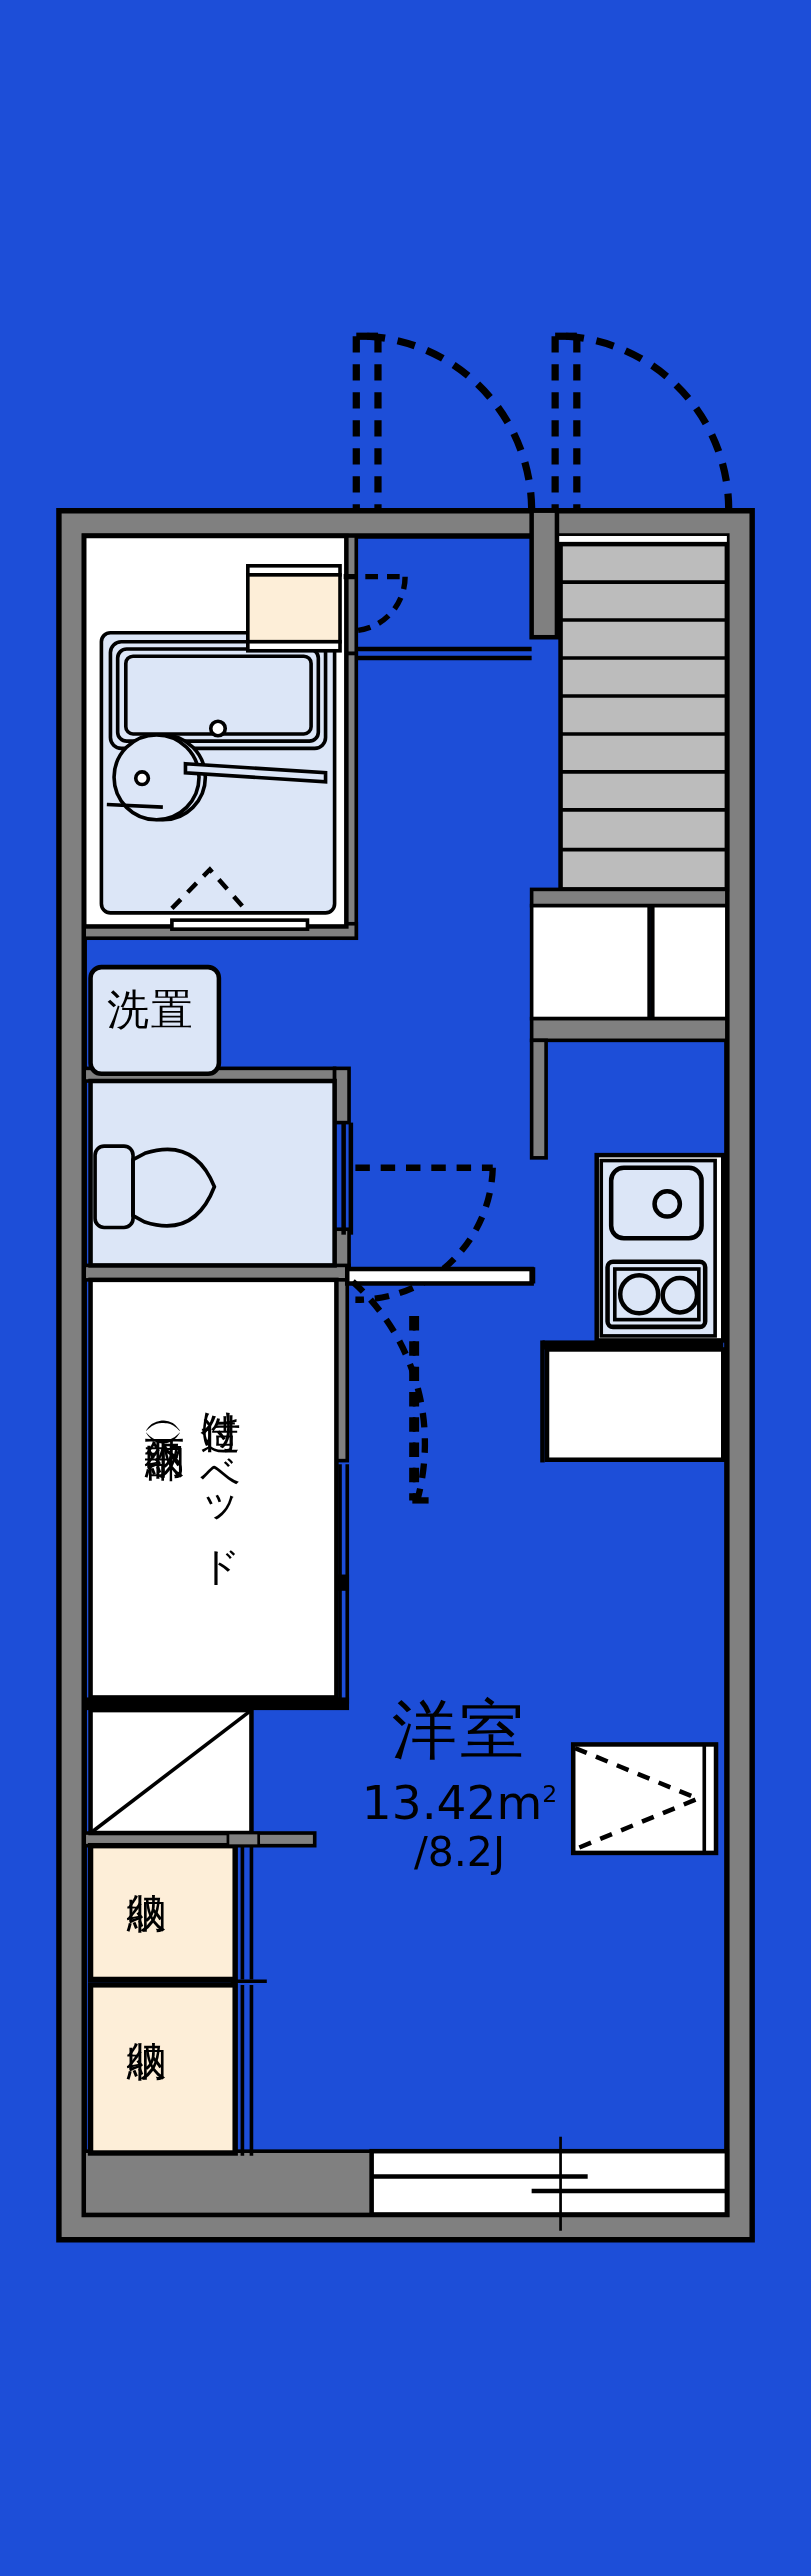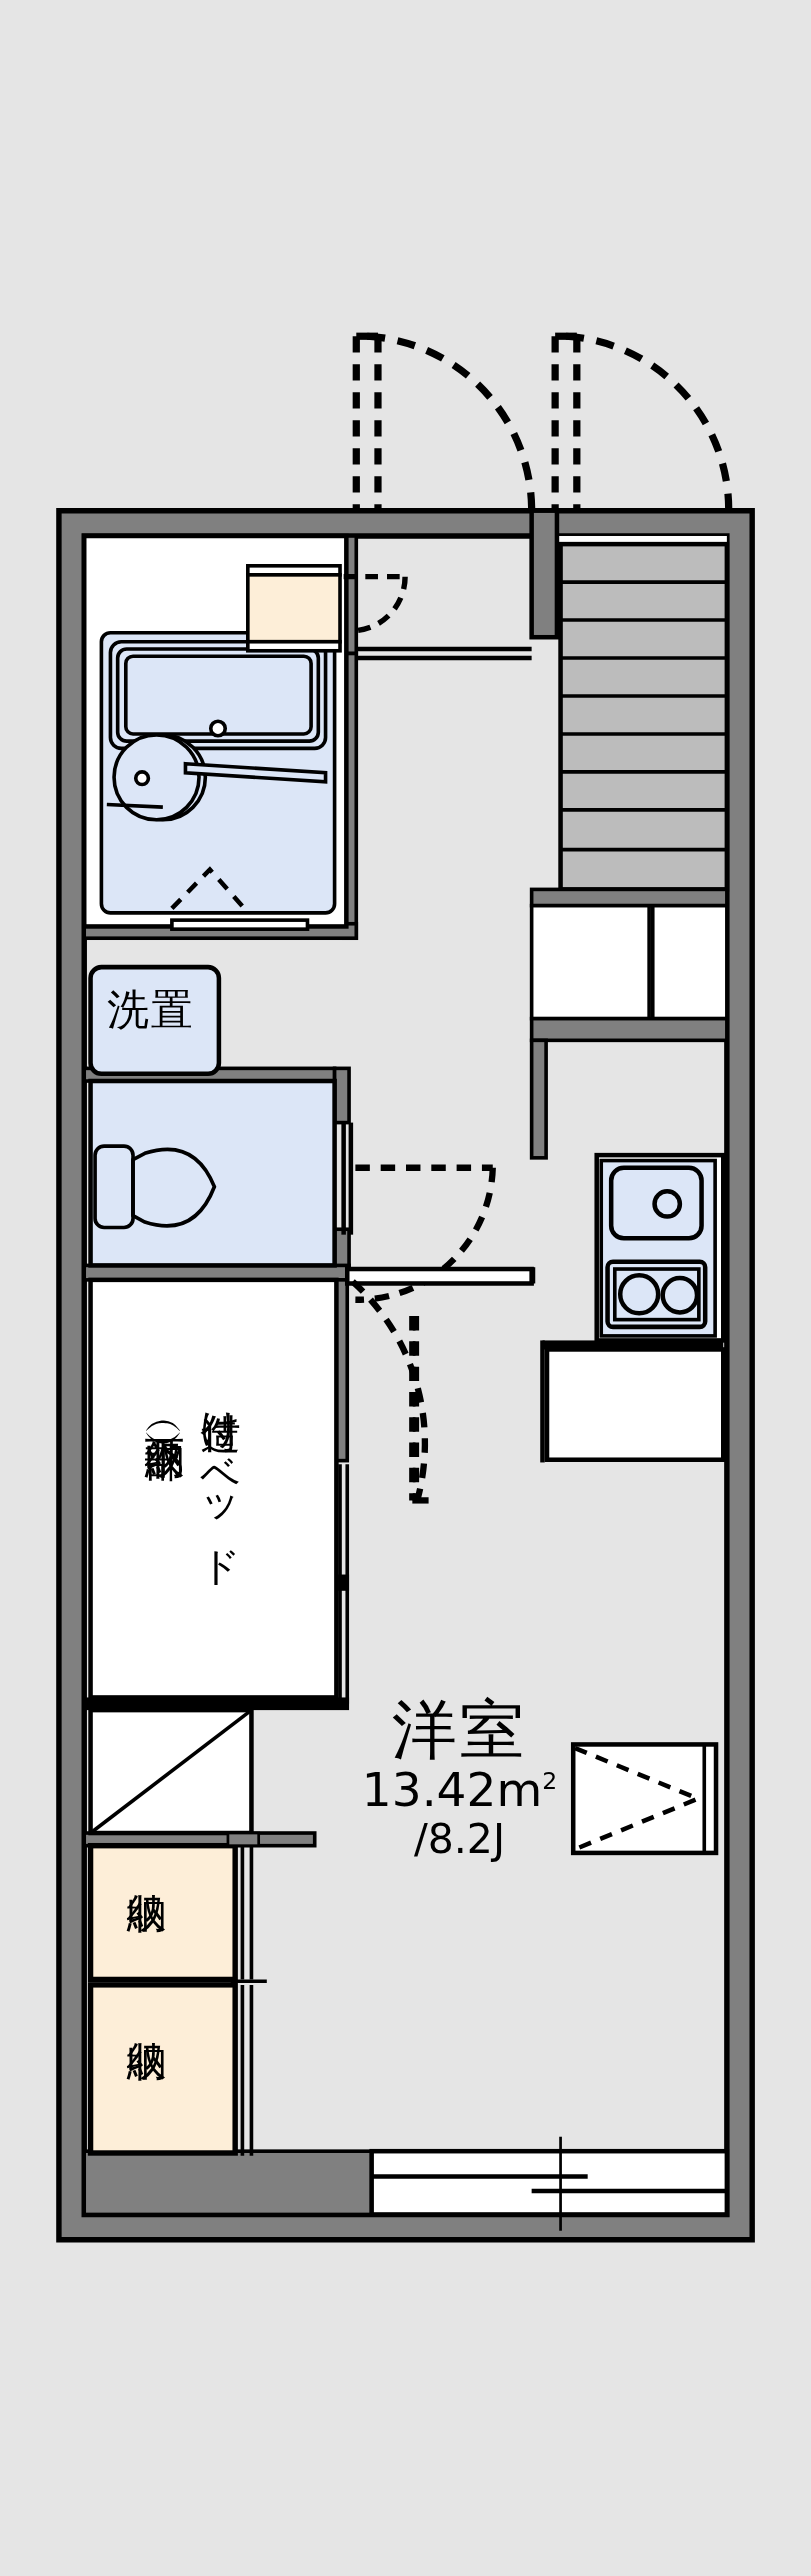--- a/index.html
+++ b/index.html
@@ -1,17 +1,17 @@
 <!DOCTYPE html>
 <html style="font-size:14.5px"><head>
 <meta charset="utf-8">
 <style>
   html,body{margin:0;padding:0;background:#ffffff;}
   body{width:812px;height:2576px;position:relative;font-family:"DejaVu Sans","Liberation Sans",sans-serif;}
-  #stage{position:absolute;left:0;top:0;width:812px;height:2576px;overflow:hidden;background:#e5e5e5;}
+  #stage{position:absolute;left:0;top:0;width:812px;height:2576px;overflow:hidden;background:#1d4ed8;}
   svg{position:absolute;left:0;top:0;}
   .lbl{position:absolute;font-family:"DejaVu Sans","Liberation Sans",sans-serif;color:#000;white-space:pre;line-height:1.0;}
   .vert{writing-mode:vertical-rl;text-orientation:upright;}
 </style>
 </head>
 <body>
 
 <div id="stage">
 
   <svg width="812" height="2576" viewBox="0 0 898 2850">
@@ -215,20 +215,20 @@
   <div class="lbl vert" style="left:201px;top:1383px;font-size:40px;">造付けベッド</div>
 
   <div class="lbl vert" style="left:145px;top:1408px;font-size:40px;">（下部収納）</div>
 
   <div class="lbl vert" style="left:127px;top:1862px;font-size:40px;">収納</div>
 
   <div class="lbl vert" style="left:127px;top:2010px;font-size:40px;">収納</div>
 
   <div style="position:absolute;left:351px;top:1697px;width:217px;text-align:center;">
     <div class="lbl" style="position:relative;left:0;top:0;font-size:65px;letter-spacing:2.7px;">洋室</div>
-    <div style="font-size:47px;line-height:1.12;margin-top:2px;white-space:nowrap;">
+    <div style="font-size:47px;line-height:1.12;margin-top:15px;white-space:nowrap;">
       <span>13.42m</span><sup style="font-size:23.5px;vertical-align:super;">2</sup>
     </div>
     <div class="lbl" style="position:relative;font-size:41px;line-height:1.12;">/8.2J</div>
   </div>
 
 </div>
 
 
 </body></html>

